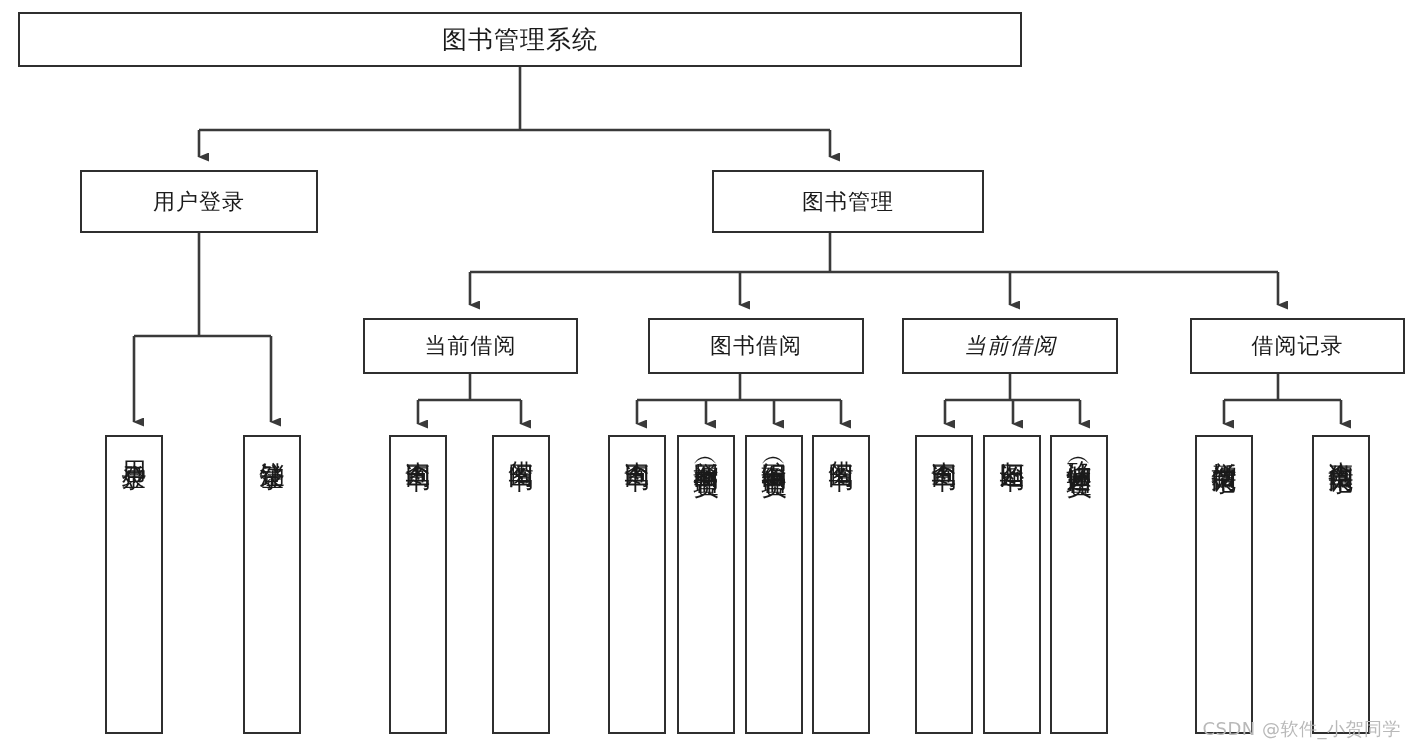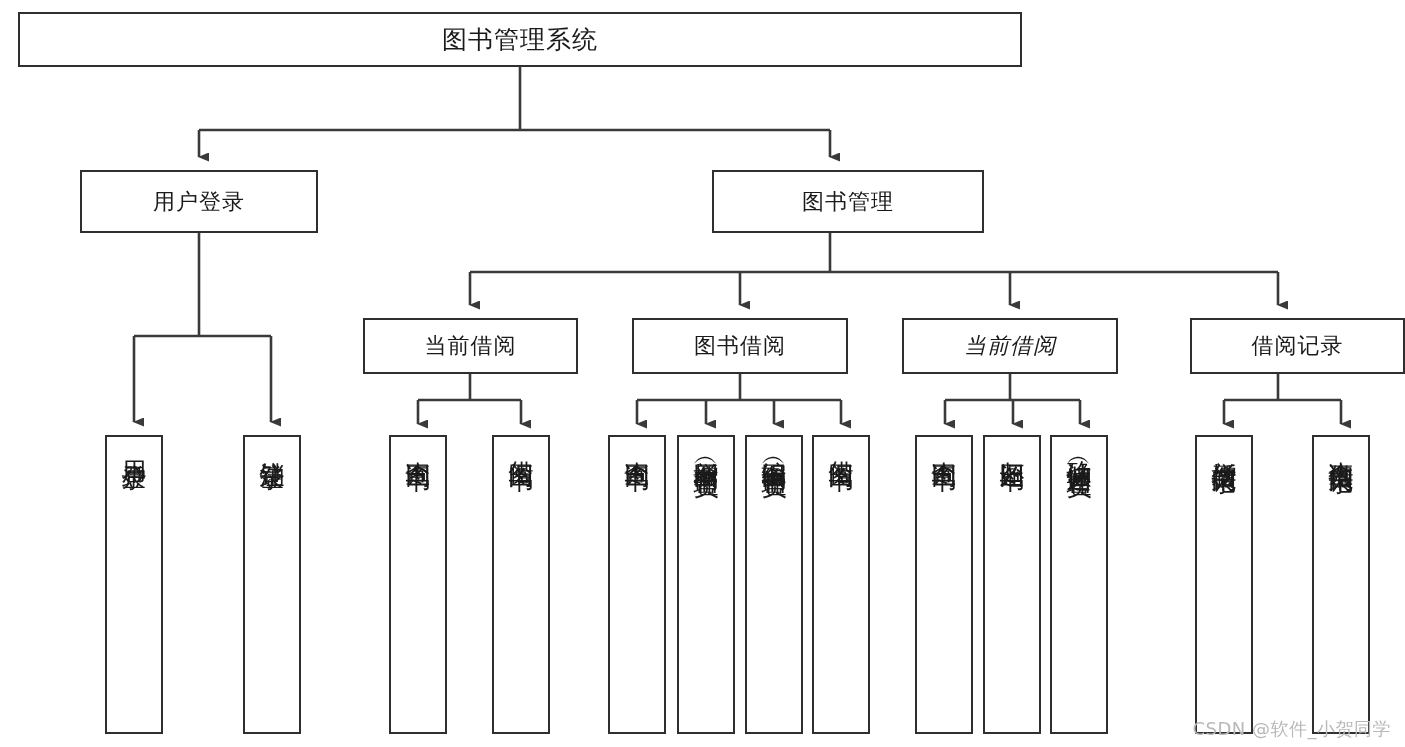--- a/index.html
+++ b/index.html
@@ -55,21 +55,21 @@
     font-size: 25px;
     letter-spacing: 2px;
     line-height: 1;
     max-height: 100%;
   }
   .node.root .node-label {
     font-size: 25px;
   }
   #watermark {
     position: absolute;
-    right: 14px;
+    right: 4px;
     bottom: 6px;
     font-size: 18px;
     color: #b9b9b9;
     letter-spacing: 0.5px;
     white-space: nowrap;
     pointer-events: none;
     user-select: none;
   }
 </style>
 </head>
@@ -138,21 +138,21 @@
   <div class="node horizontal" style="left:80px; top:170px; width:238px; height:63px;">
     <span class="node-label">用户登录</span>
   </div>
   <div class="node horizontal" style="left:712px; top:170px; width:272px; height:63px;">
     <span class="node-label">图书管理</span>
   </div>
 
   <div class="node horizontal" style="left:363px; top:318px; width:215px; height:56px;">
     <span class="node-label">当前借阅</span>
   </div>
-  <div class="node horizontal" style="left:632px; top:318px; width:216px; height:56px;">
+  <div class="node horizontal" style="left:648px; top:318px; width:216px; height:56px;">
     <span class="node-label">图书借阅</span>
   </div>
   <div class="node horizontal" style="left:902px; top:318px; width:216px; height:56px;font-style:italic;">
     <span class="node-label">当前借阅</span>
   </div>
   <div class="node horizontal" style="left:1171px; top:318px; width:215px; height:56px;margin-left:19px;">
     <span class="node-label">借阅记录</span>
   </div>
 
   <div class="node vertical" style="left:105px; top:435px; width:58px; height:299px;">

